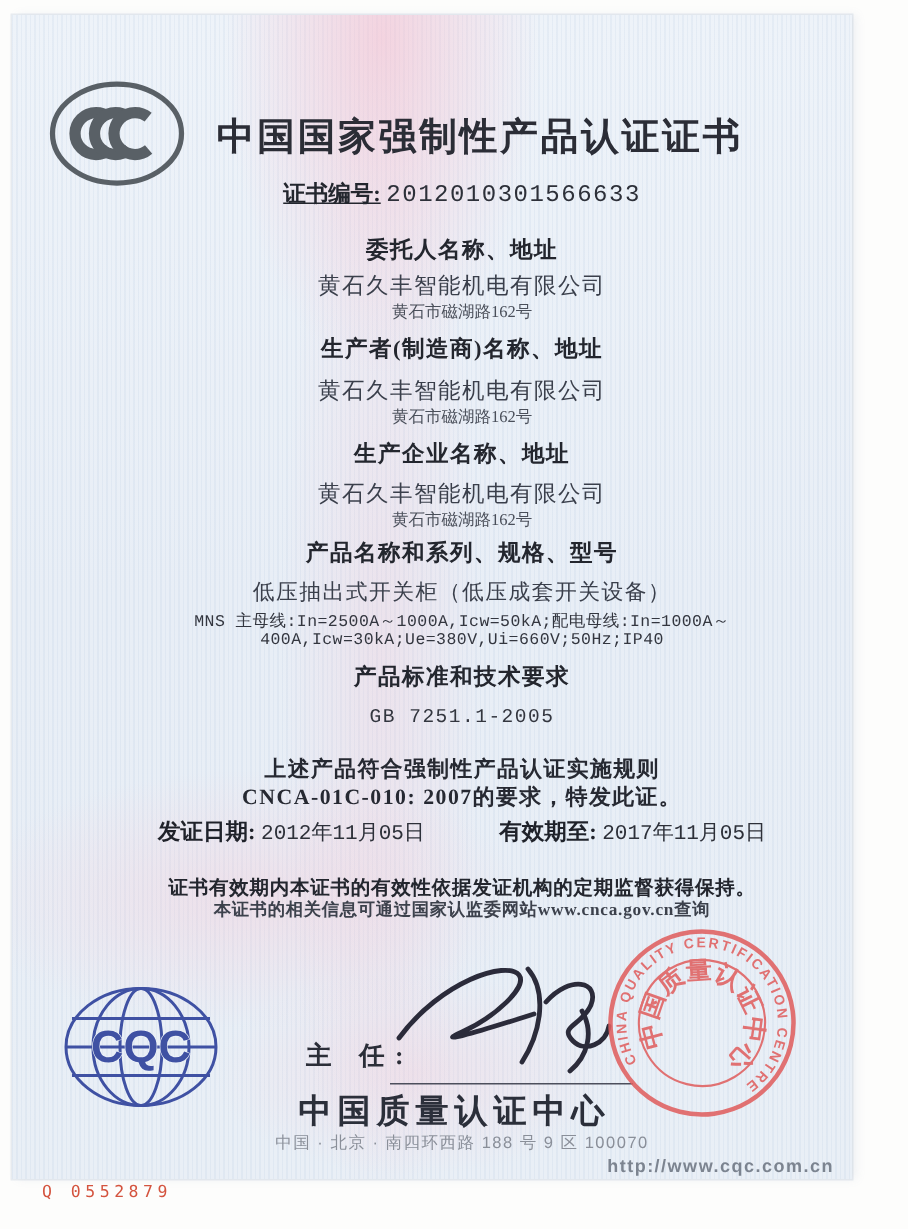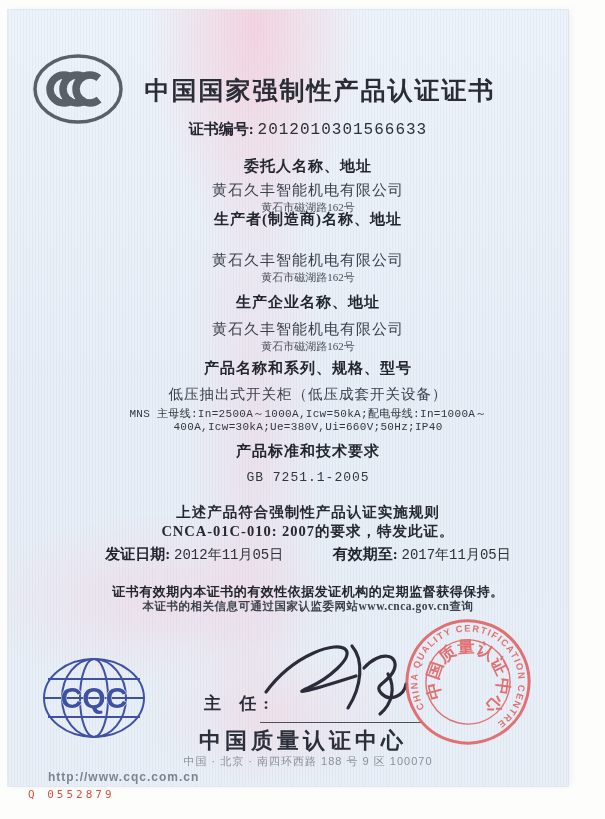--- a/index.html
+++ b/index.html
@@ -23,38 +23,38 @@
   .row{position:absolute;left:0;right:0;text-align:center;white-space:nowrap;}
   .label{font-weight:bold;font-size:15px;color:#23262e;letter-spacing:1px;}
   .name{font-size:15px;color:#3a3f4b;letter-spacing:1px;}
   .addr{font-size:11px;color:#4a4f5a;}
   .mono{font-family:"Liberation Mono","DejaVu Sans Mono",monospace;}
   .title{
     position:absolute;left:112px;width:400px;top:64px;text-align:center;
     font-size:25px;font-weight:bold;color:#2b2d36;letter-spacing:2px;white-space:nowrap;
   }
   .certno{top:110px;font-size:15px;}
-  .certno .lbl{font-weight:bold;color:#23262e;}
+  .certno .lbl{font-weight:bold;color:#23262e;text-decoration:underline;}
   .certno .val{font-size:16px;color:#2d3039;letter-spacing:1px;}
   .spec{font-size:11px;color:#33363f;letter-spacing:0.3px;}
   .statement{font-size:14.5px;font-weight:bold;color:#262932;letter-spacing:1px;}
   .dates{top:535px;font-size:15px;}
   .dates .lbl{font-weight:bold;color:#1f222a;}
   .dates .val{font-size:14px;color:#2d3039;}
   .dates .gap{display:inline-block;width:42px;}
   .validity{top:573px;font-size:13px;font-weight:bold;color:#23262e;letter-spacing:0.5px;}
   .infonote{top:589px;font-size:11.5px;color:#3c414c;font-weight:bold;letter-spacing:0.5px;}
   .ccc-logo{position:absolute;left:22px;top:40px;}
   .cqc-logo{position:absolute;left:32px;top:645px;}
   .director{position:absolute;left:168px;top:682px;font-size:17px;font-weight:bold;color:#2b2e38;letter-spacing:7px;white-space:nowrap;margin-left:28px;}
   .signature{position:absolute;left:252px;top:628px;}
   .sigline{position:absolute;left:252px;top:712px;width:162px;border-top:1.5px solid #4c4f5c;}
   .issuer{position:absolute;left:130px;width:330px;top:716px;text-align:center;font-size:22px;font-weight:600;color:#2b2f3a;letter-spacing:4px;white-space:nowrap;}
   .cqc-addr{position:absolute;left:40px;right:0;top:744px;text-align:center;font-size:11px;color:#8a8f99;letter-spacing:1px;white-space:nowrap;font-family:"Liberation Sans","DejaVu Sans",sans-serif;}
-  .cqc-url{position:absolute;left:40px;right:1px;top:760px;text-align:left;font-size:12px;font-weight:bold;color:#7c8490;letter-spacing:1px;font-family:"Liberation Sans","DejaVu Sans",sans-serif;}
+  .cqc-url{position:absolute;left:40px;right:12px;top:760px;text-align:right;font-size:12px;font-weight:bold;color:#7c8490;letter-spacing:1px;font-family:"Liberation Sans","DejaVu Sans",sans-serif;}
   .stamp{position:absolute;left:388px;top:600px;opacity:0.88;}
   .serial{
     position:absolute;left:28px;top:788px;color:#d4543f;
     font-family:"DejaVu Sans Mono","Liberation Mono",monospace;
     font-size:11px;letter-spacing:3px;
   }
 </style>
 </head>
 <body>
 
@@ -77,21 +77,21 @@
 
     <div class="row certno">
       <span class="lbl">证书编号:</span>
       <span class="val mono">2012010301566633</span>
     </div>
 
     <div class="row label" style="top:147px">委托人名称、地址</div>
     <div class="row name" style="top:171px">黄石久丰智能机电有限公司</div>
     <div class="row addr" style="top:190px">黄石市磁湖路162号</div>
 
-    <div class="row label" style="top:200px">生产者(制造商)名称、地址</div>
+    <div class="row label" style="top:213px">生产者(制造商)名称、地址</div>
     <div class="row name" style="top:241px">黄石久丰智能机电有限公司</div>
     <div class="row addr" style="top:260px">黄石市磁湖路162号</div>
 
     <div class="row label" style="top:283px">生产企业名称、地址</div>
     <div class="row name" style="top:310px">黄石久丰智能机电有限公司</div>
     <div class="row addr" style="top:329px">黄石市磁湖路162号</div>
 
     <div class="row label" style="top:349px">产品名称和系列、规格、型号</div>
     <div class="row name" style="top:375px;font-size:14.5px">低压抽出式开关柜（低压成套开关设备）</div>
     <div class="row spec mono" style="top:396px">MNS 主母线:In=2500A～1000A,Icw=50kA;配电母线:In=1000A～</div>

